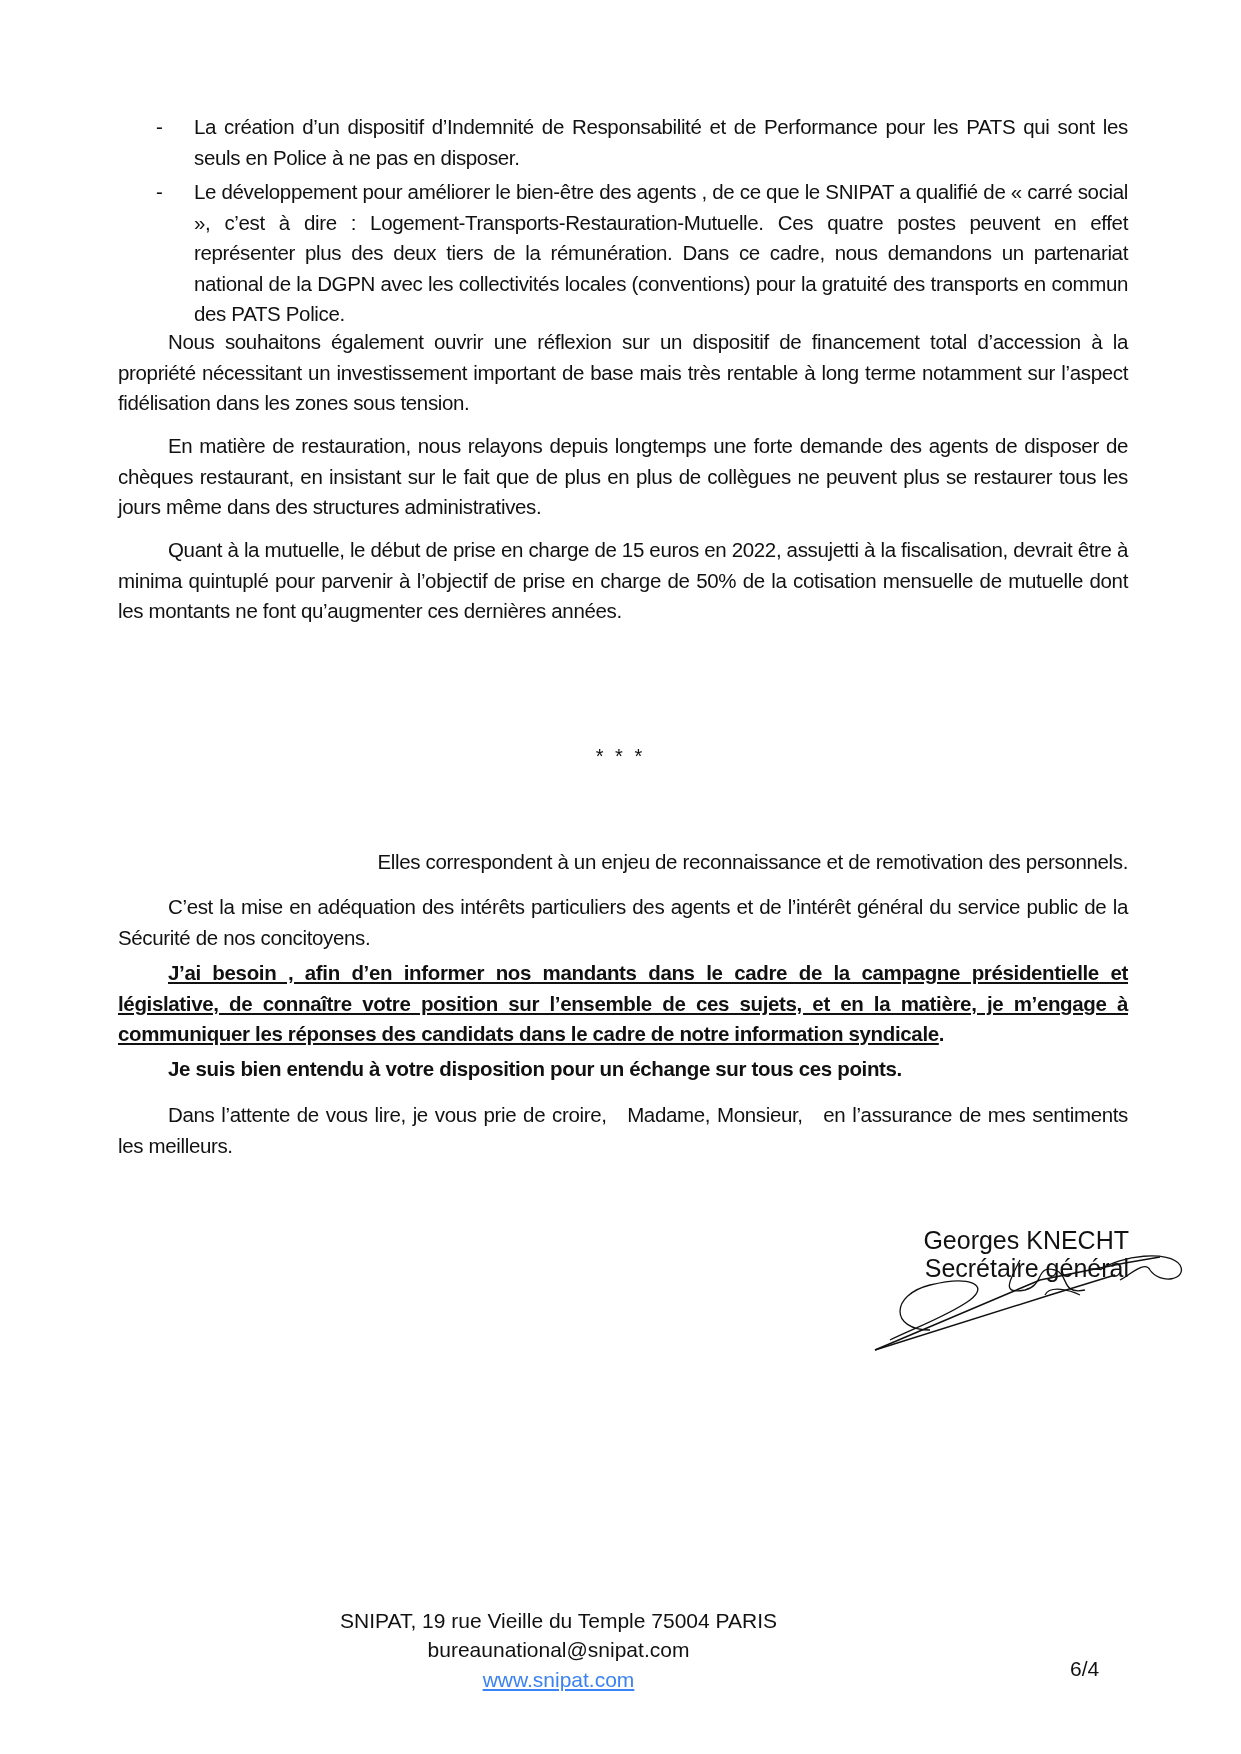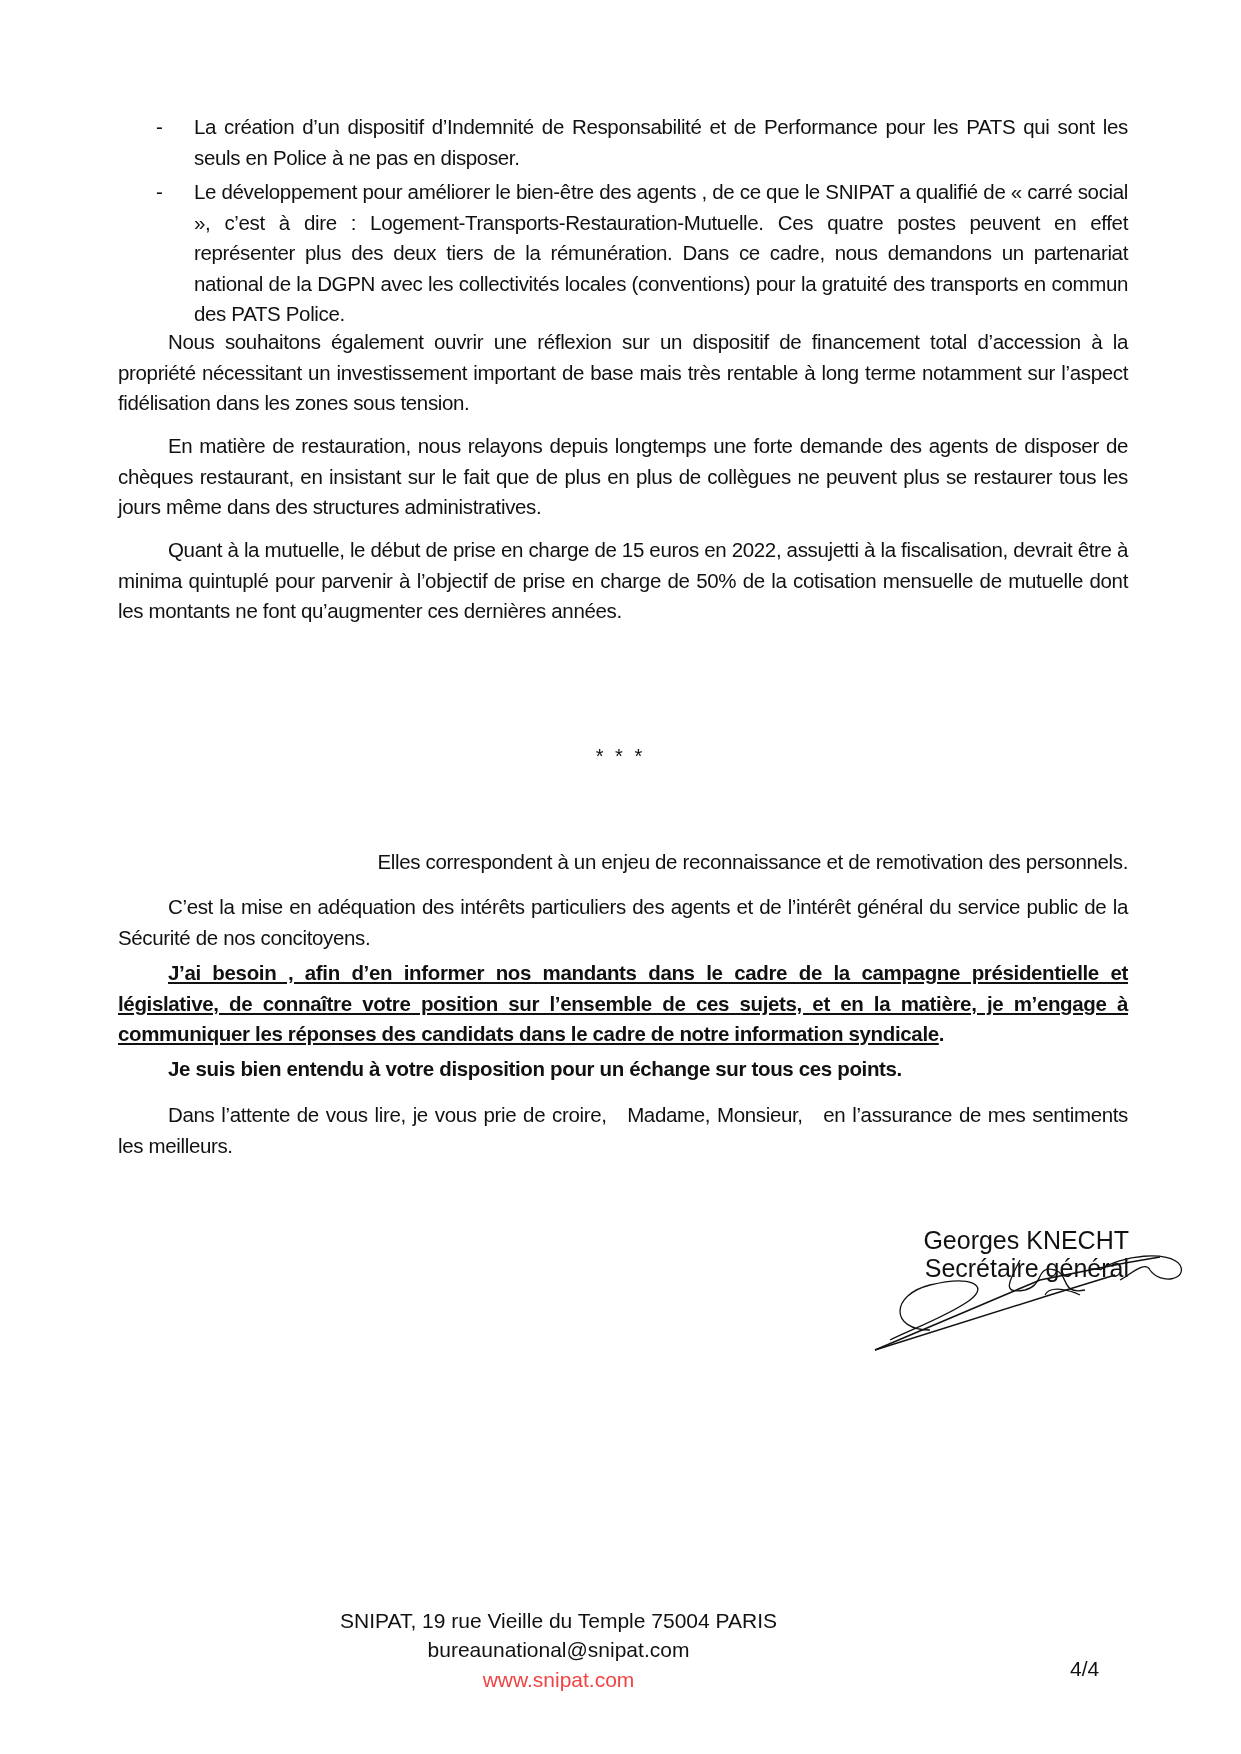--- a/index.html
+++ b/index.html
@@ -21,21 +21,21 @@
   .bold { font-weight: bold; }
   .ul { text-decoration: underline; }
   .sig-name, .sig-title { position: absolute; right: 112px; font-size: 25px; line-height: 28px; text-align: right; }
   .sig-name { top: 1226px; }
   .sig-title { top: 1254px; }
   .signature { position: absolute; left: 870px; top: 1255px; width: 320px; height: 130px; }
   .footer { position: absolute; left: 0; width: 1241px; text-align: center; font-size: 21px; line-height: 28px; }
   .footer .l1 { position: absolute; top: 1607px; left: 0; width: 1241px; transform: translateX(-62px); text-align: center; }
   .footer .l2 { position: absolute; top: 1636px; left: 0; width: 1241px; transform: translateX(-62px); text-align: center; }
   .footer .l3 { position: absolute; top: 1666px; left: 0; width: 1241px; transform: translateX(-62px); text-align: center; }
-  .link { color: #ef4444; }
+  .link { color: #3b82f6; text-decoration: underline; }
   .pagenum { position: absolute; left: 1070px; top: 1657px; font-size: 21px; }
 </style>
 </head>
 <body>
 
 <div class="page">
 
   <div class="bullet" style="top:112px;">
     <span class="dash">-</span>
     <span class="btext">La création d’un dispositif d’Indemnité de Responsabilité et de Performance pour les PATS qui sont les seuls en Police à ne pas en disposer.</span>
@@ -71,14 +71,14 @@
     <path d="M230 15 C250 0, 300 -5, 310 10 C318 25, 290 30, 280 15 C275 5, 260 20, 250 25" fill="none" stroke="#111" stroke-width="1.3"></path>
     <path d="M175 40 C180 30, 200 35, 210 40" fill="none" stroke="#111" stroke-width="1.2"></path>
   </svg>
 
   <div class="footer">
     <div class="l1">SNIPAT, 19 rue Vieille du Temple 75004 PARIS</div>
     <div class="l2">bureaunational@snipat.com</div>
     <div class="l3"><span class="link">www.snipat.com</span></div>
   </div>
 
-  <div class="pagenum">4/4</div>
+  <div class="pagenum">6/4</div>
 </div>
 
 </body></html>

